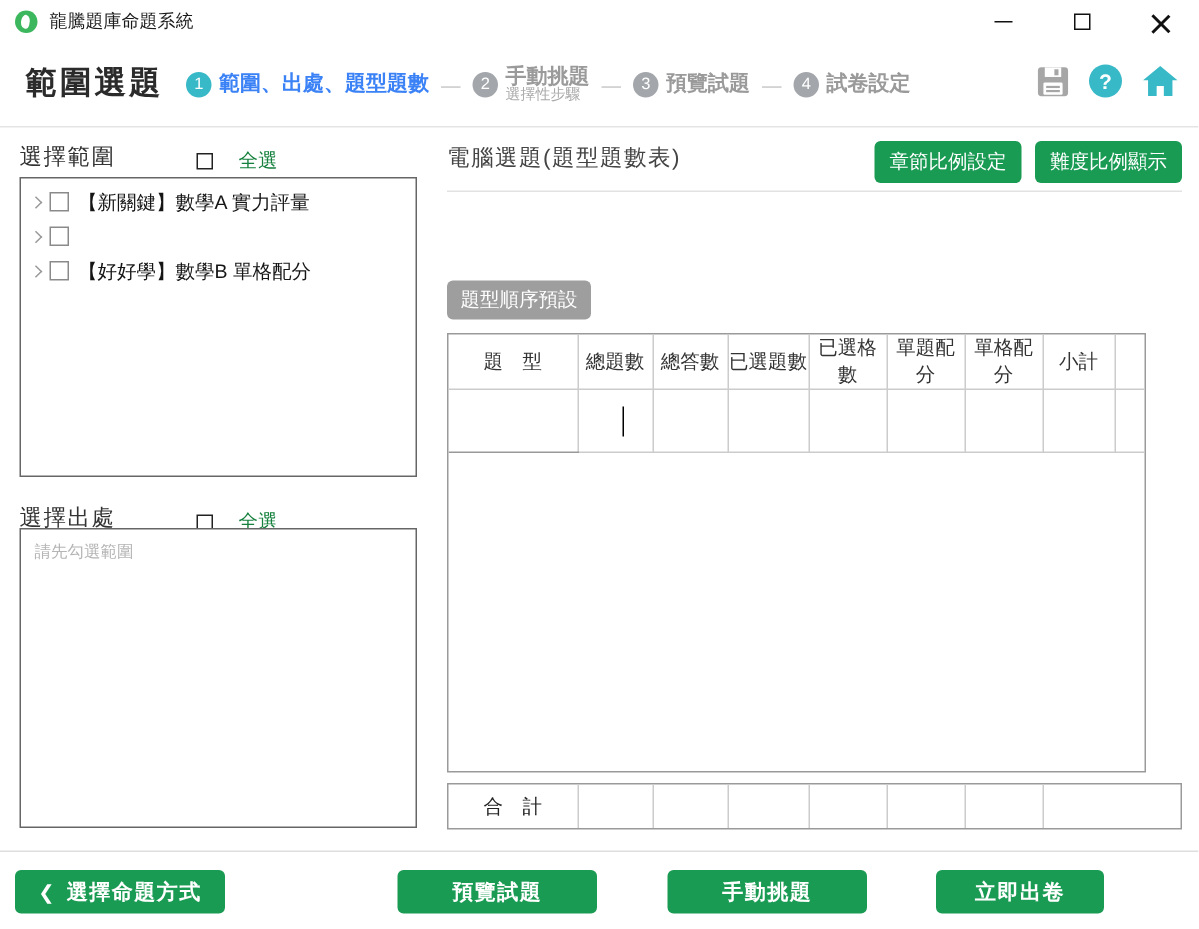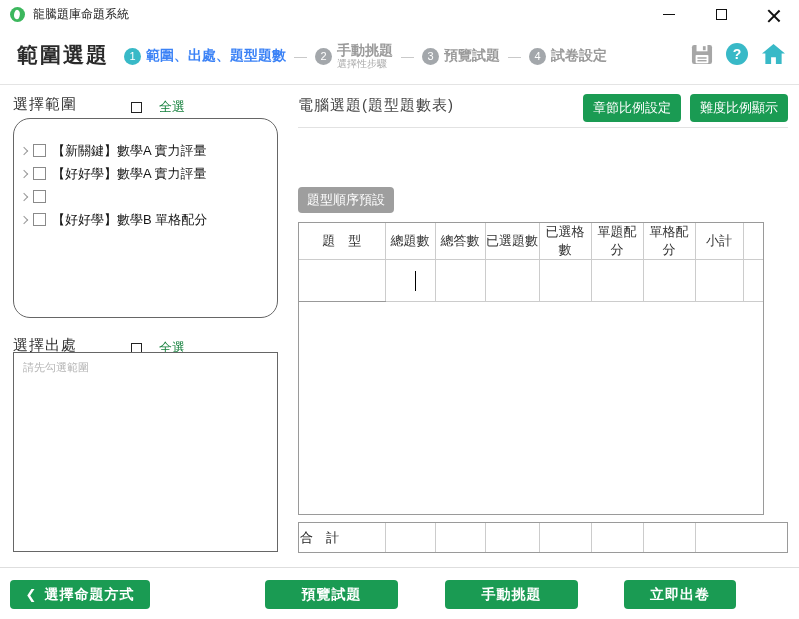--- a/index.html
+++ b/index.html
@@ -50,21 +50,21 @@
   
   .section-heading { position:absolute; left:13px; font-size:15px; color:#333; letter-spacing:1px; }
   .heading-range { top:95px; }
   .heading-source { top:336px; }
   .select-all { position:absolute; left:131px; display:flex; align-items:center; gap:5px; cursor:default; }
   .select-all-range { top:98px; }
   .select-all-source { top:339px; }
   .cb-sm { width:11px; height:11px; border:1.5px solid #222; background:#fff; flex:0 0 auto; }
   .select-all-label { font-size:13px; color:#15803d;margin-left:12px; }
   .list-box { position:absolute; left:13px; width:265px; height:200px; border:1px solid #666; background:#fff; }
-  .range-box { top:118px; padding-top:20px;border-radius:17px; }
+  .range-box { top:118px; padding-top:4px; }
   .source-box { top:352px; }
   .tree-row { display:flex; align-items:center; height:23px; padding-left:5px; gap:6px; cursor:default; }
   .chevron { width:6px; height:6px; border-top:1.5px solid #999; border-right:1.5px solid #999;
     transform:rotate(45deg); margin-left:2px; flex:0 0 auto; }
   .tree-cb { width:13px; height:13px; border:1px solid #8a8a8a; background:#fff; flex:0 0 auto; }
   .tree-label { font-size:13px; color:#151515; white-space:nowrap; }
   .placeholder { font-size:11px; color:#b5b5b5; padding:7px 9px; }
 
   
   .main-heading { position:absolute; left:298px; top:96px; font-size:15px; color:#444; letter-spacing:1px; }
@@ -85,21 +85,21 @@
   .qtable td { height:42px; }
   td.first-col { border-bottom-color:#999; }
   .caret-cell { position:relative; }
   .caret { position:absolute; left:29px; top:11px; width:1.5px; height:20px; background:#000;
     animation:blink 1.1s steps(1) infinite; }
   @keyframes blink { 50% { opacity:0; } }
 
   .total-wrap { position:absolute; left:298px; top:522px; width:490px; height:31px;
     border:1px solid #9a9a9a; background:#fff; overflow:hidden; }
   .ttable { border-collapse:collapse; width:100%; table-layout:fixed; }
-  .ttable td { border-right:1px solid #ccc; height:29px; font-size:13px; color:#222; text-align:left; }
+  .ttable td { border-right:1px solid #ccc; height:29px; font-size:13px; color:#222; text-align:center; }
   .ttable td:last-child { border-right:none; }
 
   
   .footer-divider { position:absolute; left:0; right:0; top:567px; border-top:1px solid #dedede; }
   .btn-footer { position:absolute; top:580px; height:29px; background:#1a9b53; color:#fff;
     border:none; border-radius:4px; font-size:14px; font-weight:bold; font-family:inherit;
     display:flex; align-items:center; justify-content:center; gap:7px; cursor:pointer; letter-spacing:1px; }
   .btn-back { left:10px; width:140px; }
   .btn-preview { left:265px; width:133px; }
   .btn-manual { left:445px; width:133px; }
@@ -175,25 +175,20 @@
 <div class="select-all select-all-range">
   <span class="cb-sm"></span>
   <span class="select-all-label">全選</span>
 </div>
 
 <div class="list-box range-box">
   <div class="tree-row">
     <span class="chevron"></span>
     <span class="tree-cb"></span>
     <span class="tree-label">【新關鍵】數學A 實力評量</span>
-  </div>
-  <div class="tree-row">
-    <span class="chevron"></span>
-    <span class="tree-cb"></span>
-    <span class="tree-label">【好好學】數學A 實力評量</span>
   </div>
   <div class="tree-row">
     <span class="chevron"></span>
     <span class="tree-cb"></span>
   </div>
   <div class="tree-row">
     <span class="chevron"></span>
     <span class="tree-cb"></span>
     <span class="tree-label">【好好學】數學B 單格配分</span>
   </div>

